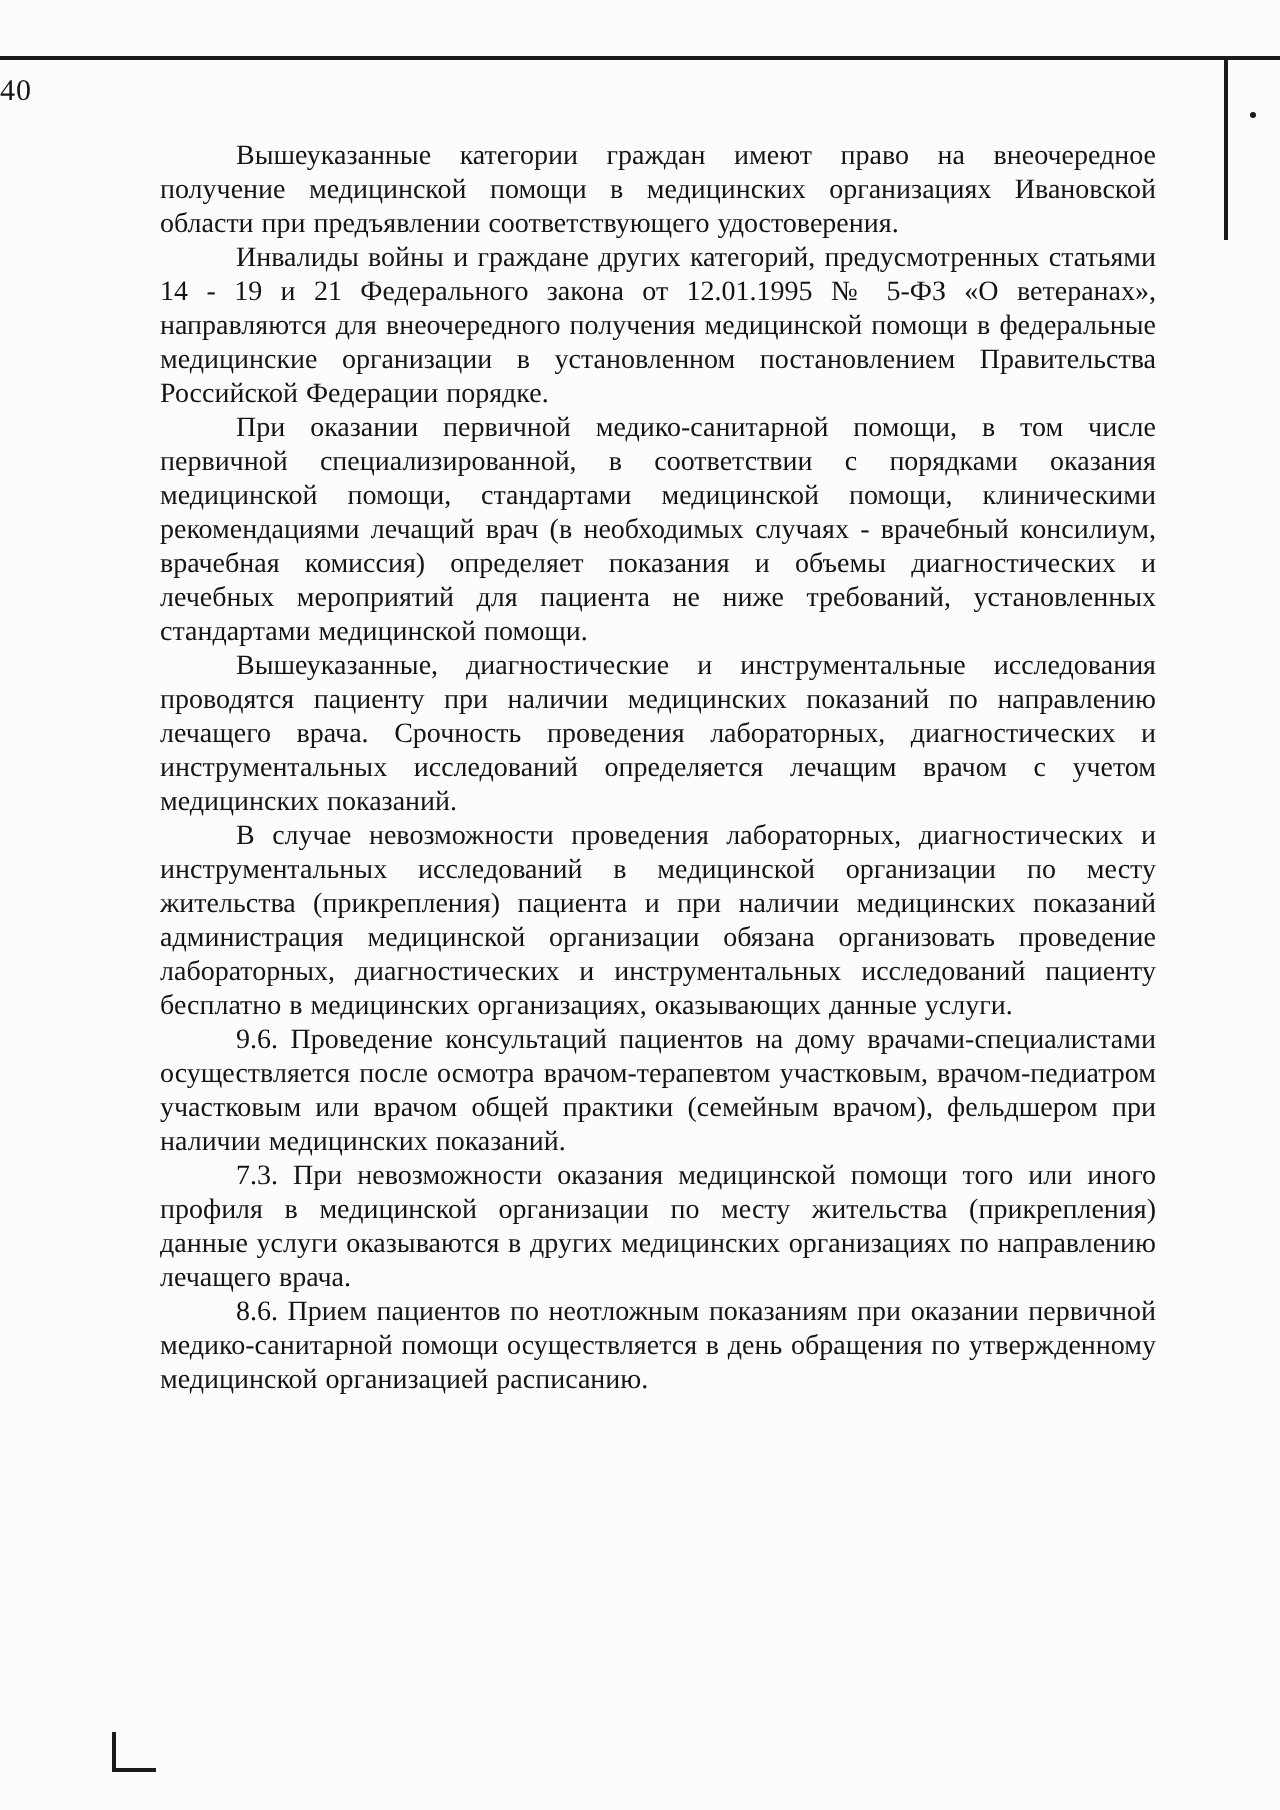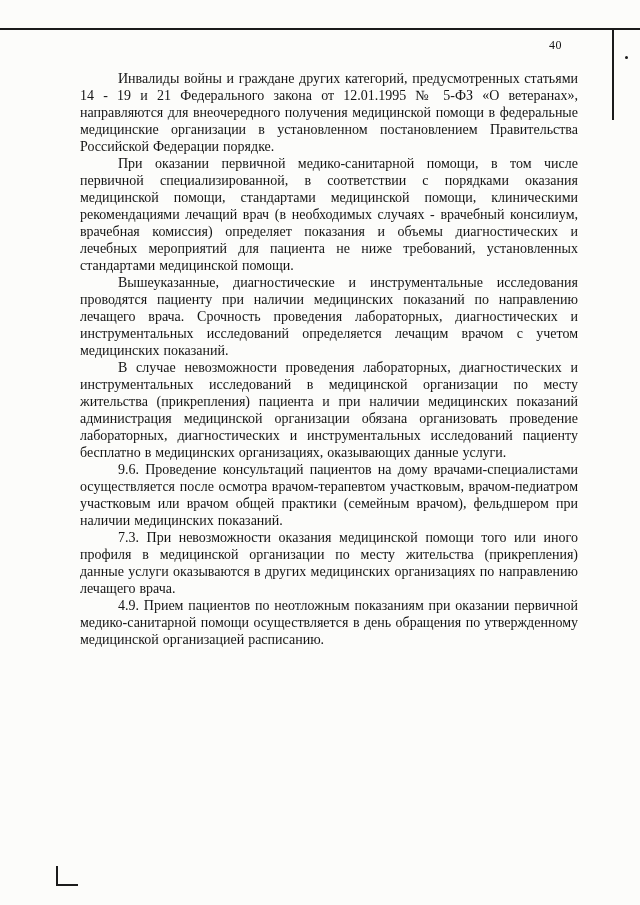--- a/index.html
+++ b/index.html
@@ -27,22 +27,22 @@
   .scan-top-line    { top: 28px; left: 0; width: 640px; height: 2px; }
   .scan-right-line  { top: 28px; right: 26px; width: 2px; height: 92px; }
   .scan-dot         { top: 56px; right: 12px; width: 3px; height: 3px; border-radius: 50%; }
   .scan-bl-vert     { left: 56px; top: 866px; width: 2px; height: 20px; }
   .scan-bl-horiz    { left: 56px; top: 884px; width: 22px; height: 2px; }
   .page-number {
     position: absolute;
     top: 38px;
     left: 0;
     width: 562px;
-    text-align: right;
-    font-size: 12px;
+    text-align: left;
+    font-size: 15px;
     letter-spacing: 0.5px;
   }
   .content {
     position: absolute;
     top: 70px;
     left: 80px;
     width: 498px;
     font-size: 14px;
     line-height: 17px;
     text-align: justify;
@@ -60,22 +60,23 @@
 
   <div class="scan-mark scan-top-line"></div>
   <div class="scan-mark scan-right-line"></div>
   <div class="scan-mark scan-dot"></div>
   <div class="scan-mark scan-bl-vert"></div>
   <div class="scan-mark scan-bl-horiz"></div>
 
   <div class="page-number">40</div>
 
   <div class="content">
+    <p>Вышеуказанные категории граждан имеют право на внеочередное получение медицинской помощи в медицинских организациях Ивановской области при предъявлении соответствующего удостоверения.</p>
     <p>Инвалиды войны и граждане других категорий, предусмотренных статьями 14 - 19 и 21 Федерального закона от 12.01.1995 № 5-ФЗ «О ветеранах», направляются для внеочередного получения медицинской помощи в федеральные медицинские организации в установленном постановлением Правительства Российской Федерации порядке.</p>
     <p>При оказании первичной медико-санитарной помощи, в том числе первичной специализированной, в соответствии с порядками оказания медицинской помощи, стандартами медицинской помощи, клиническими рекомендациями лечащий врач (в необходимых случаях - врачебный консилиум, врачебная комиссия) определяет показания и объемы диагностических и лечебных мероприятий для пациента не ниже требований, установленных стандартами медицинской помощи.</p>
     <p>Вышеуказанные, диагностические и инструментальные исследования проводятся пациенту при наличии медицинских показаний по направлению лечащего врача. Срочность проведения лабораторных, диагностических и инструментальных исследований определяется лечащим врачом с учетом медицинских показаний.</p>
     <p>В случае невозможности проведения лабораторных, диагностических и инструментальных исследований в медицинской организации по месту жительства (прикрепления) пациента и при наличии медицинских показаний администрация медицинской организации обязана организовать проведение лабораторных, диагностических и инструментальных исследований пациенту бесплатно в медицинских организациях, оказывающих данные услуги.</p>
     <p>9.6. Проведение консультаций пациентов на дому врачами-специалистами осуществляется после осмотра врачом-терапевтом участковым, врачом-педиатром участковым или врачом общей практики (семейным врачом), фельдшером при наличии медицинских показаний.</p>
     <p>7.3. При невозможности оказания медицинской помощи того или иного профиля в медицинской организации по месту жительства (прикрепления) данные услуги оказываются в других медицинских организациях по направлению лечащего врача.</p>
-    <p>4.9. Прием пациентов по неотложным показаниям при оказании первичной медико-санитарной помощи осуществляется в день обращения по утвержденному медицинской организацией расписанию.</p>
+    <p>8.6. Прием пациентов по неотложным показаниям при оказании первичной медико-санитарной помощи осуществляется в день обращения по утвержденному медицинской организацией расписанию.</p>
   </div>
 
 </div>
 
 </body></html>

